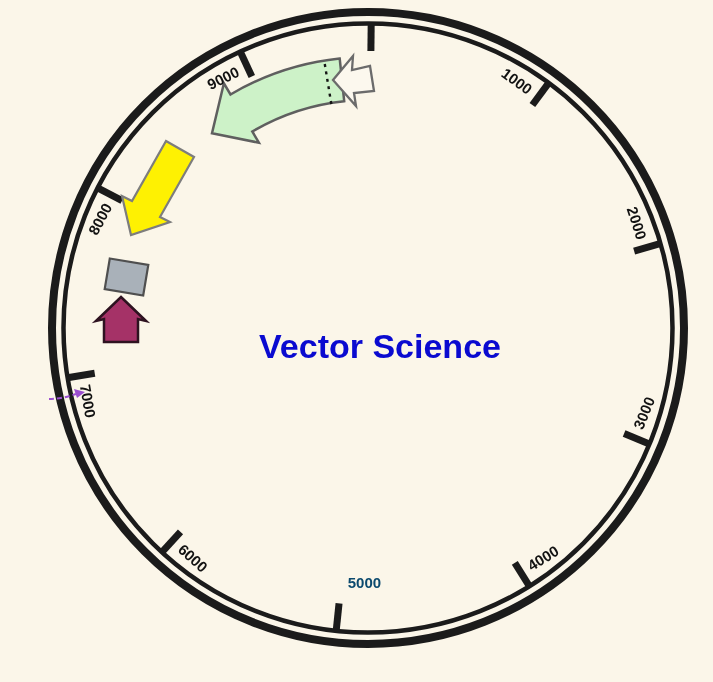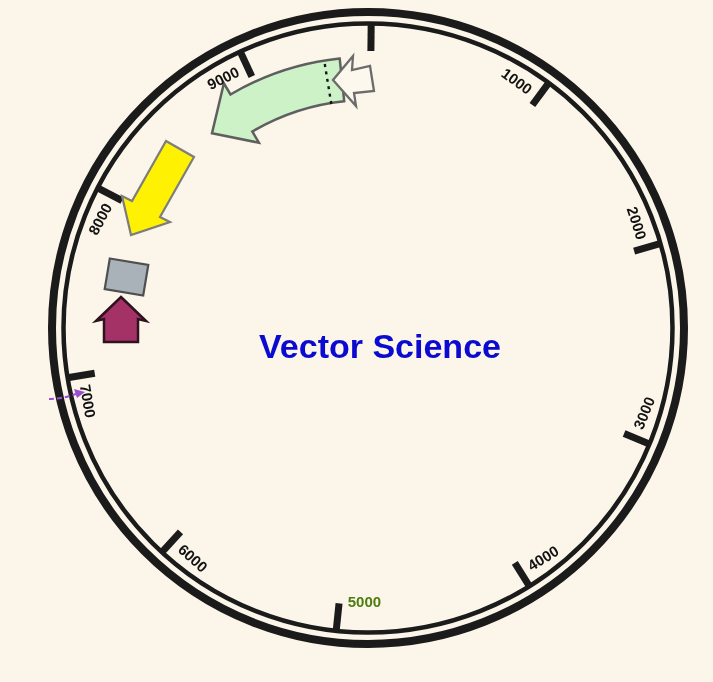--- a/index.html
+++ b/index.html
@@ -54,18 +54,18 @@
       <polygon points="109.8,258.5 148.3,264.9 143.2,295.5 104.7,289.1" fill="#a9b1b9" stroke="#4f4f4f" stroke-width="2.2"></polygon>
       <polygon points="121,297 146,321 138,319 138,342 104,342 104,319 96,321" fill="#a53267" stroke="#2e1220" stroke-width="2.5" stroke-linejoin="miter"></polygon>
       <path d="M 49,399 Q 62,399 76,394" fill="none" stroke="#9b4fd0" stroke-width="2" stroke-dasharray="5 3"></path>
       <polygon points="85,392 74,389 77,398" fill="#9b4fd0" stroke="none"></polygon>
     </svg>
   <div id="map-title" style="color: rgb(10, 10, 208);">Vector Science</div>
 <div class="tick-label" style="color: rgb(18, 18, 18); left: 517.278px; top: 80.5388px; transform: translate(-50%, -50%) rotate(36deg);">1000</div>
     <div class="tick-label" style="color: rgb(18, 18, 18); left: 637.075px; top: 222.551px; transform: translate(-50%, -50%) rotate(72deg);">2000</div>
     <div class="tick-label" style="color: rgb(18, 18, 18); left: 644.224px; top: 412.978px; transform: translate(-50%, -50%) rotate(-68deg);">3000</div>
     <div class="tick-label" style="color: rgb(18, 18, 18); left: 543.131px; top: 557.892px; transform: translate(-50%, -50%) rotate(-32deg);">4000</div>
-    <div class="tick-label" style="color: #4d7c0f; left: 364.469px; top: 601px; transform: translate(-50%, -50%) rotate(0deg);">5000</div>
+    <div class="tick-label" style="color: #0c4a6e; left: 364.469px; top: 582px; transform: translate(-50%, -50%) rotate(0deg);">5000</div>
     <div class="tick-label" style="color: rgb(18, 18, 18); left: 192.869px; top: 557.892px; transform: translate(-50%, -50%) rotate(42deg);">6000</div>
     <div class="tick-label" style="color: rgb(18, 18, 18); left: 88.4596px; top: 401.336px; transform: translate(-50%, -50%) rotate(80deg);">7000</div>
     <div class="tick-label" style="color: rgb(18, 18, 18); left: 100.233px; top: 219.271px; transform: translate(-50%, -50%) rotate(-62deg);">8000</div>
     <div class="tick-label" style="color: rgb(18, 18, 18); left: 223.063px; top: 77.9712px; transform: translate(-50%, -50%) rotate(-26deg);">9000</div>
   </div>
 
 </body></html>

